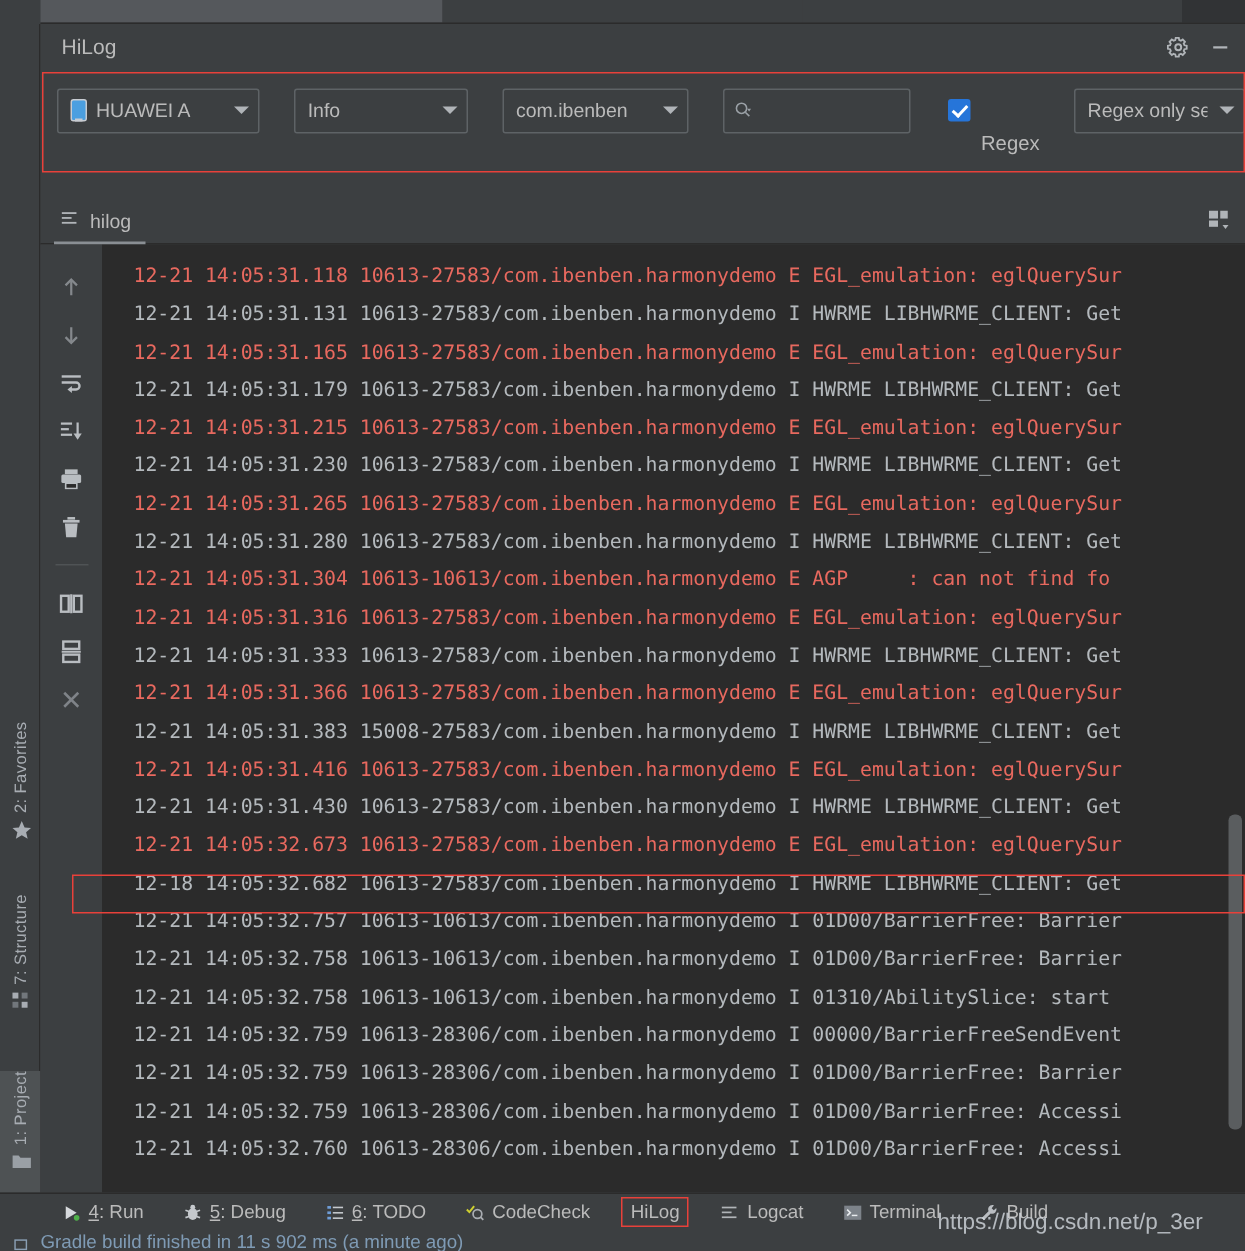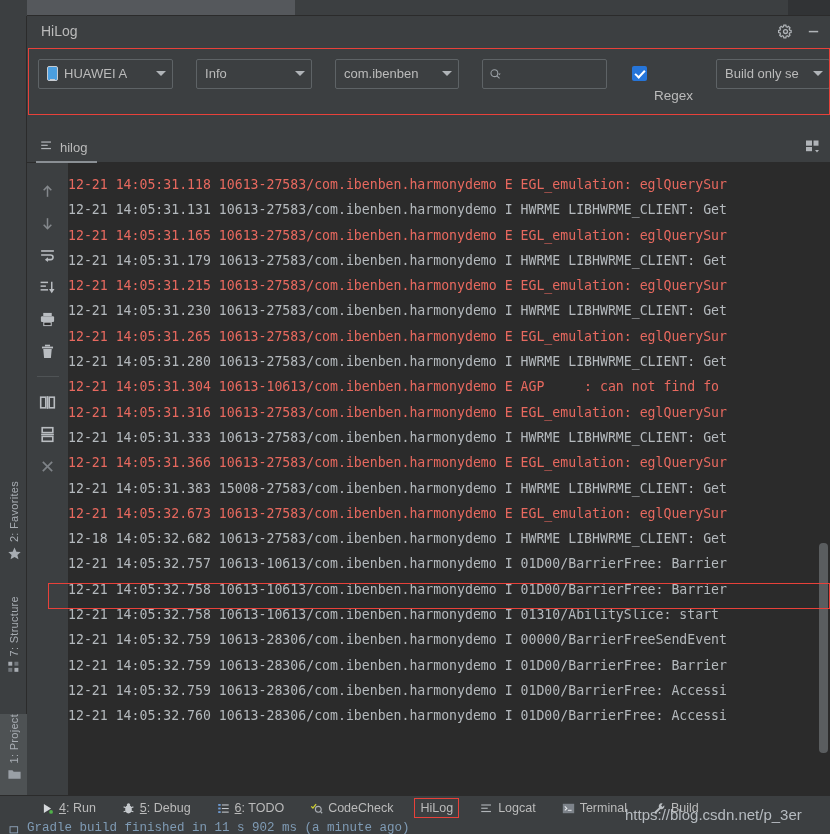--- a/index.html
+++ b/index.html
@@ -194,21 +194,21 @@
   
   .log-area {
     position: absolute; left: 41px; top: 147px; width: 762px; height: 632px;
     background: #2b2b2b; overflow: hidden;
   }
   .log-list { position: absolute; left: 0; top: 9px; width: 100%; }
   .log-line {
     height: 25.3px; line-height: 25.3px;
     font-family: "DejaVu Sans Mono", "Liberation Mono", monospace;
     font-size: 13.2px; white-space: pre;
-    color: #b4b9bd;
+    padding-left: 21px; color: #b4b9bd;
   }
   .log-line.err { color: #e8695f; }
   .log-scrollbar {
     position: absolute; right: 2px; top: 380px; width: 9px; height: 210px;
     background: #5a5d5f; border-radius: 4px; cursor: pointer;
   }
 
   
   .ann-row {
     position: absolute; left: 48px; top: 583px; width: 782px; height: 26px;
@@ -232,21 +232,21 @@
     display:flex; align-items:center; justify-content:center; }
 
   .run-play {
     position: absolute; left: 14px; top: 801px; width: 14px; height: 14px;
   }
 
   
   .status-bar {
     position: absolute; left: 0; top: 820px; width: 830px; height: 14px;
     background: #3c3f41; overflow: hidden;
-    display: flex; align-items: flex-start; padding-left: 9px; gap: 7px; font-family: Liberation Mono, monospace;
+    display: flex; align-items: flex-start; padding-left: 9px; gap: 7px;
   }
   .status-txt {
     color: #7f9bb5; font-size: 12.5px; white-space: nowrap;
     position: relative; top: 1px;
   }
   .status-ico { width: 11px; height: 11px; margin-top: 3px; flex:0 0 auto; }
 
   
   .watermark {
     position: absolute; left: 625px; top: 806px;
@@ -353,21 +353,21 @@
       </span>
       <input type="text" placeholder="" value="" style="">
     </div>
 
     <div class="regex-wrap">
       <span class="cbx"></span>
       <span class="t">Regex</span>
     </div>
 
     <div class="combo" id="scope-combo">
-      <span class="lbl">Build only se</span>
+      <span class="lbl">Regex only se</span>
       <span class="caret">
           <i class="caret-gl"></i>
         </span>
     </div>
   </div>
 
   <div class="subtab-row">
     <div class="subtab">
       <span>
         <svg viewBox="0 0 16 16" width="13" height="13">
@@ -464,20 +464,22 @@
         <div class="log-line">12-21 14:05:31.179 10613-27583/com.ibenben.harmonydemo I HWRME LIBHWRME_CLIENT: Get</div>
         <div class="log-line err">12-21 14:05:31.215 10613-27583/com.ibenben.harmonydemo E EGL_emulation: eglQuerySur</div>
         <div class="log-line">12-21 14:05:31.230 10613-27583/com.ibenben.harmonydemo I HWRME LIBHWRME_CLIENT: Get</div>
         <div class="log-line err">12-21 14:05:31.265 10613-27583/com.ibenben.harmonydemo E EGL_emulation: eglQuerySur</div>
         <div class="log-line">12-21 14:05:31.280 10613-27583/com.ibenben.harmonydemo I HWRME LIBHWRME_CLIENT: Get</div>
         <div class="log-line err">12-21 14:05:31.304 10613-10613/com.ibenben.harmonydemo E AGP     : can not find fo</div>
         <div class="log-line err">12-21 14:05:31.316 10613-27583/com.ibenben.harmonydemo E EGL_emulation: eglQuerySur</div>
         <div class="log-line">12-21 14:05:31.333 10613-27583/com.ibenben.harmonydemo I HWRME LIBHWRME_CLIENT: Get</div>
         <div class="log-line err">12-21 14:05:31.366 10613-27583/com.ibenben.harmonydemo E EGL_emulation: eglQuerySur</div>
         <div class="log-line">12-21 14:05:31.383 15008-27583/com.ibenben.harmonydemo I HWRME LIBHWRME_CLIENT: Get</div>
+        <div class="log-line err">12-21 14:05:31.416 10613-27583/com.ibenben.harmonydemo E EGL_emulation: eglQuerySur</div>
+        <div class="log-line">12-21 14:05:31.430 10613-27583/com.ibenben.harmonydemo I HWRME LIBHWRME_CLIENT: Get</div>
         <div class="log-line err">12-21 14:05:32.673 10613-27583/com.ibenben.harmonydemo E EGL_emulation: eglQuerySur</div>
         <div class="log-line">12-18 14:05:32.682 10613-27583/com.ibenben.harmonydemo I HWRME LIBHWRME_CLIENT: Get</div>
         <div class="log-line">12-21 14:05:32.757 10613-10613/com.ibenben.harmonydemo I 01D00/BarrierFree: Barrier</div>
         <div class="log-line">12-21 14:05:32.758 10613-10613/com.ibenben.harmonydemo I 01D00/BarrierFree: Barrier</div>
         <div class="log-line">12-21 14:05:32.758 10613-10613/com.ibenben.harmonydemo I 01310/AbilitySlice: start</div>
         <div class="log-line">12-21 14:05:32.759 10613-28306/com.ibenben.harmonydemo I 00000/BarrierFreeSendEvent</div>
         <div class="log-line">12-21 14:05:32.759 10613-28306/com.ibenben.harmonydemo I 01D00/BarrierFree: Barrier</div>
         <div class="log-line">12-21 14:05:32.759 10613-28306/com.ibenben.harmonydemo I 01D00/BarrierFree: Accessi</div>
         <div class="log-line">12-21 14:05:32.760 10613-28306/com.ibenben.harmonydemo I 01D00/BarrierFree: Accessi</div>
       </div>

